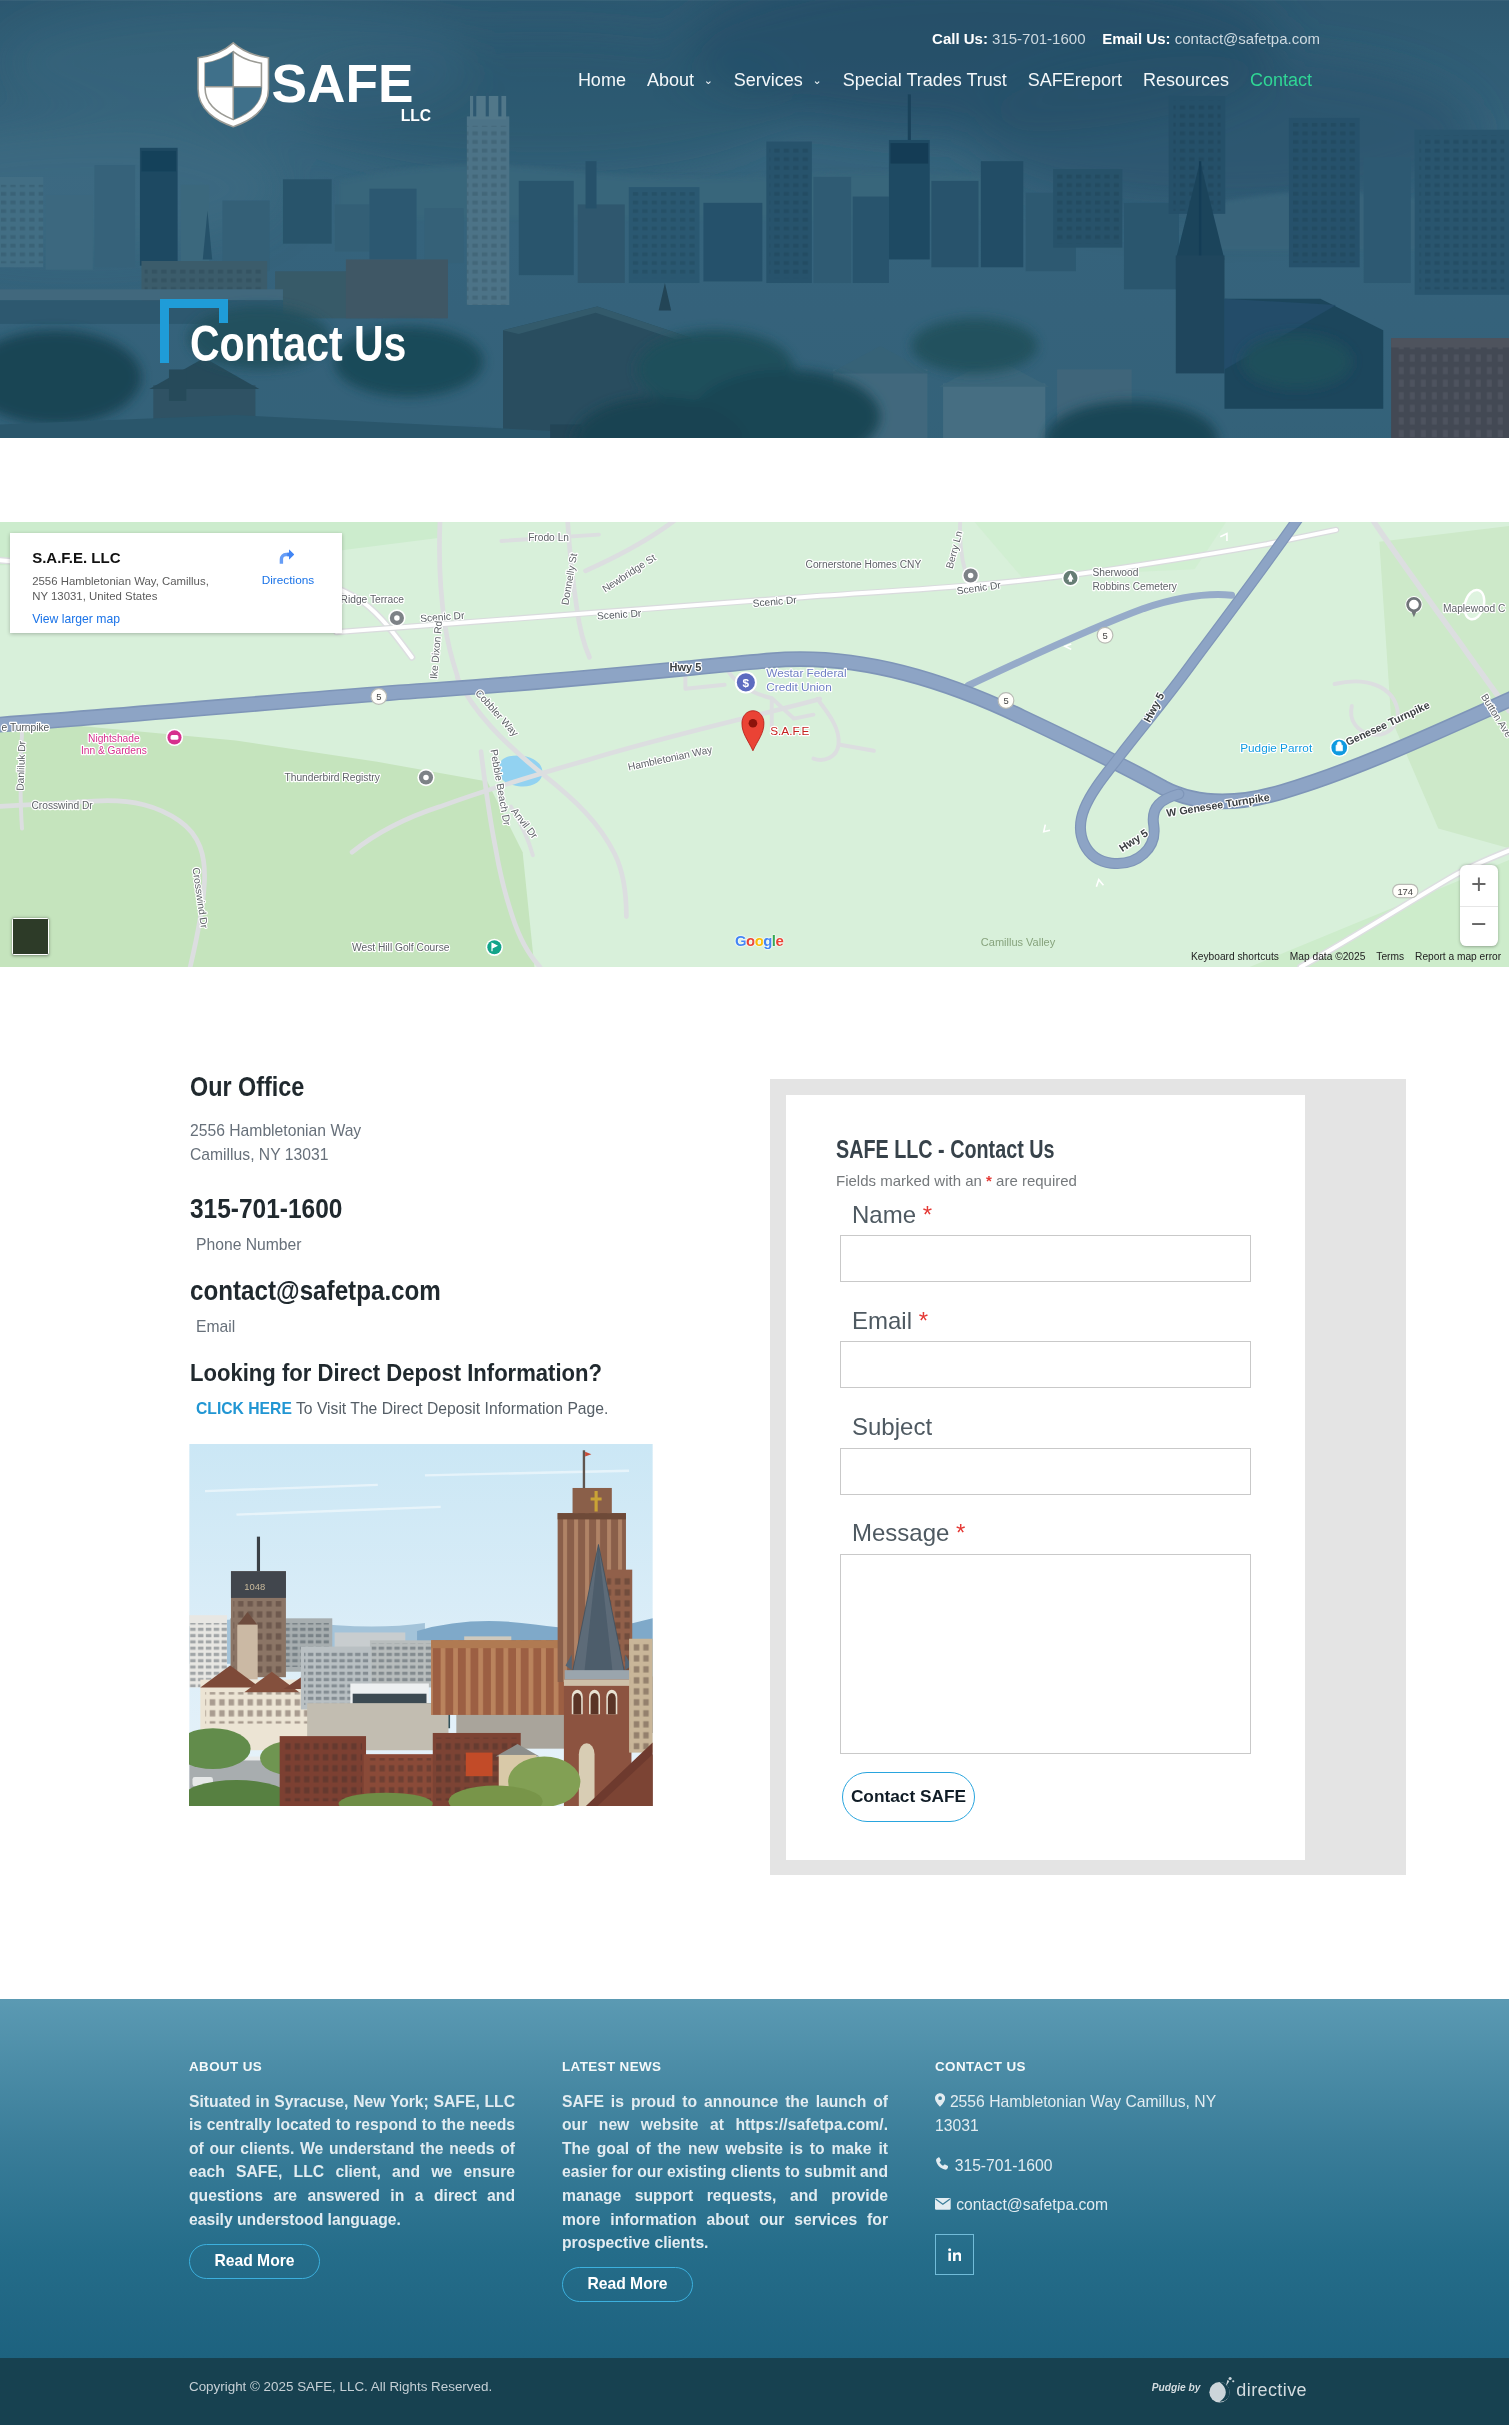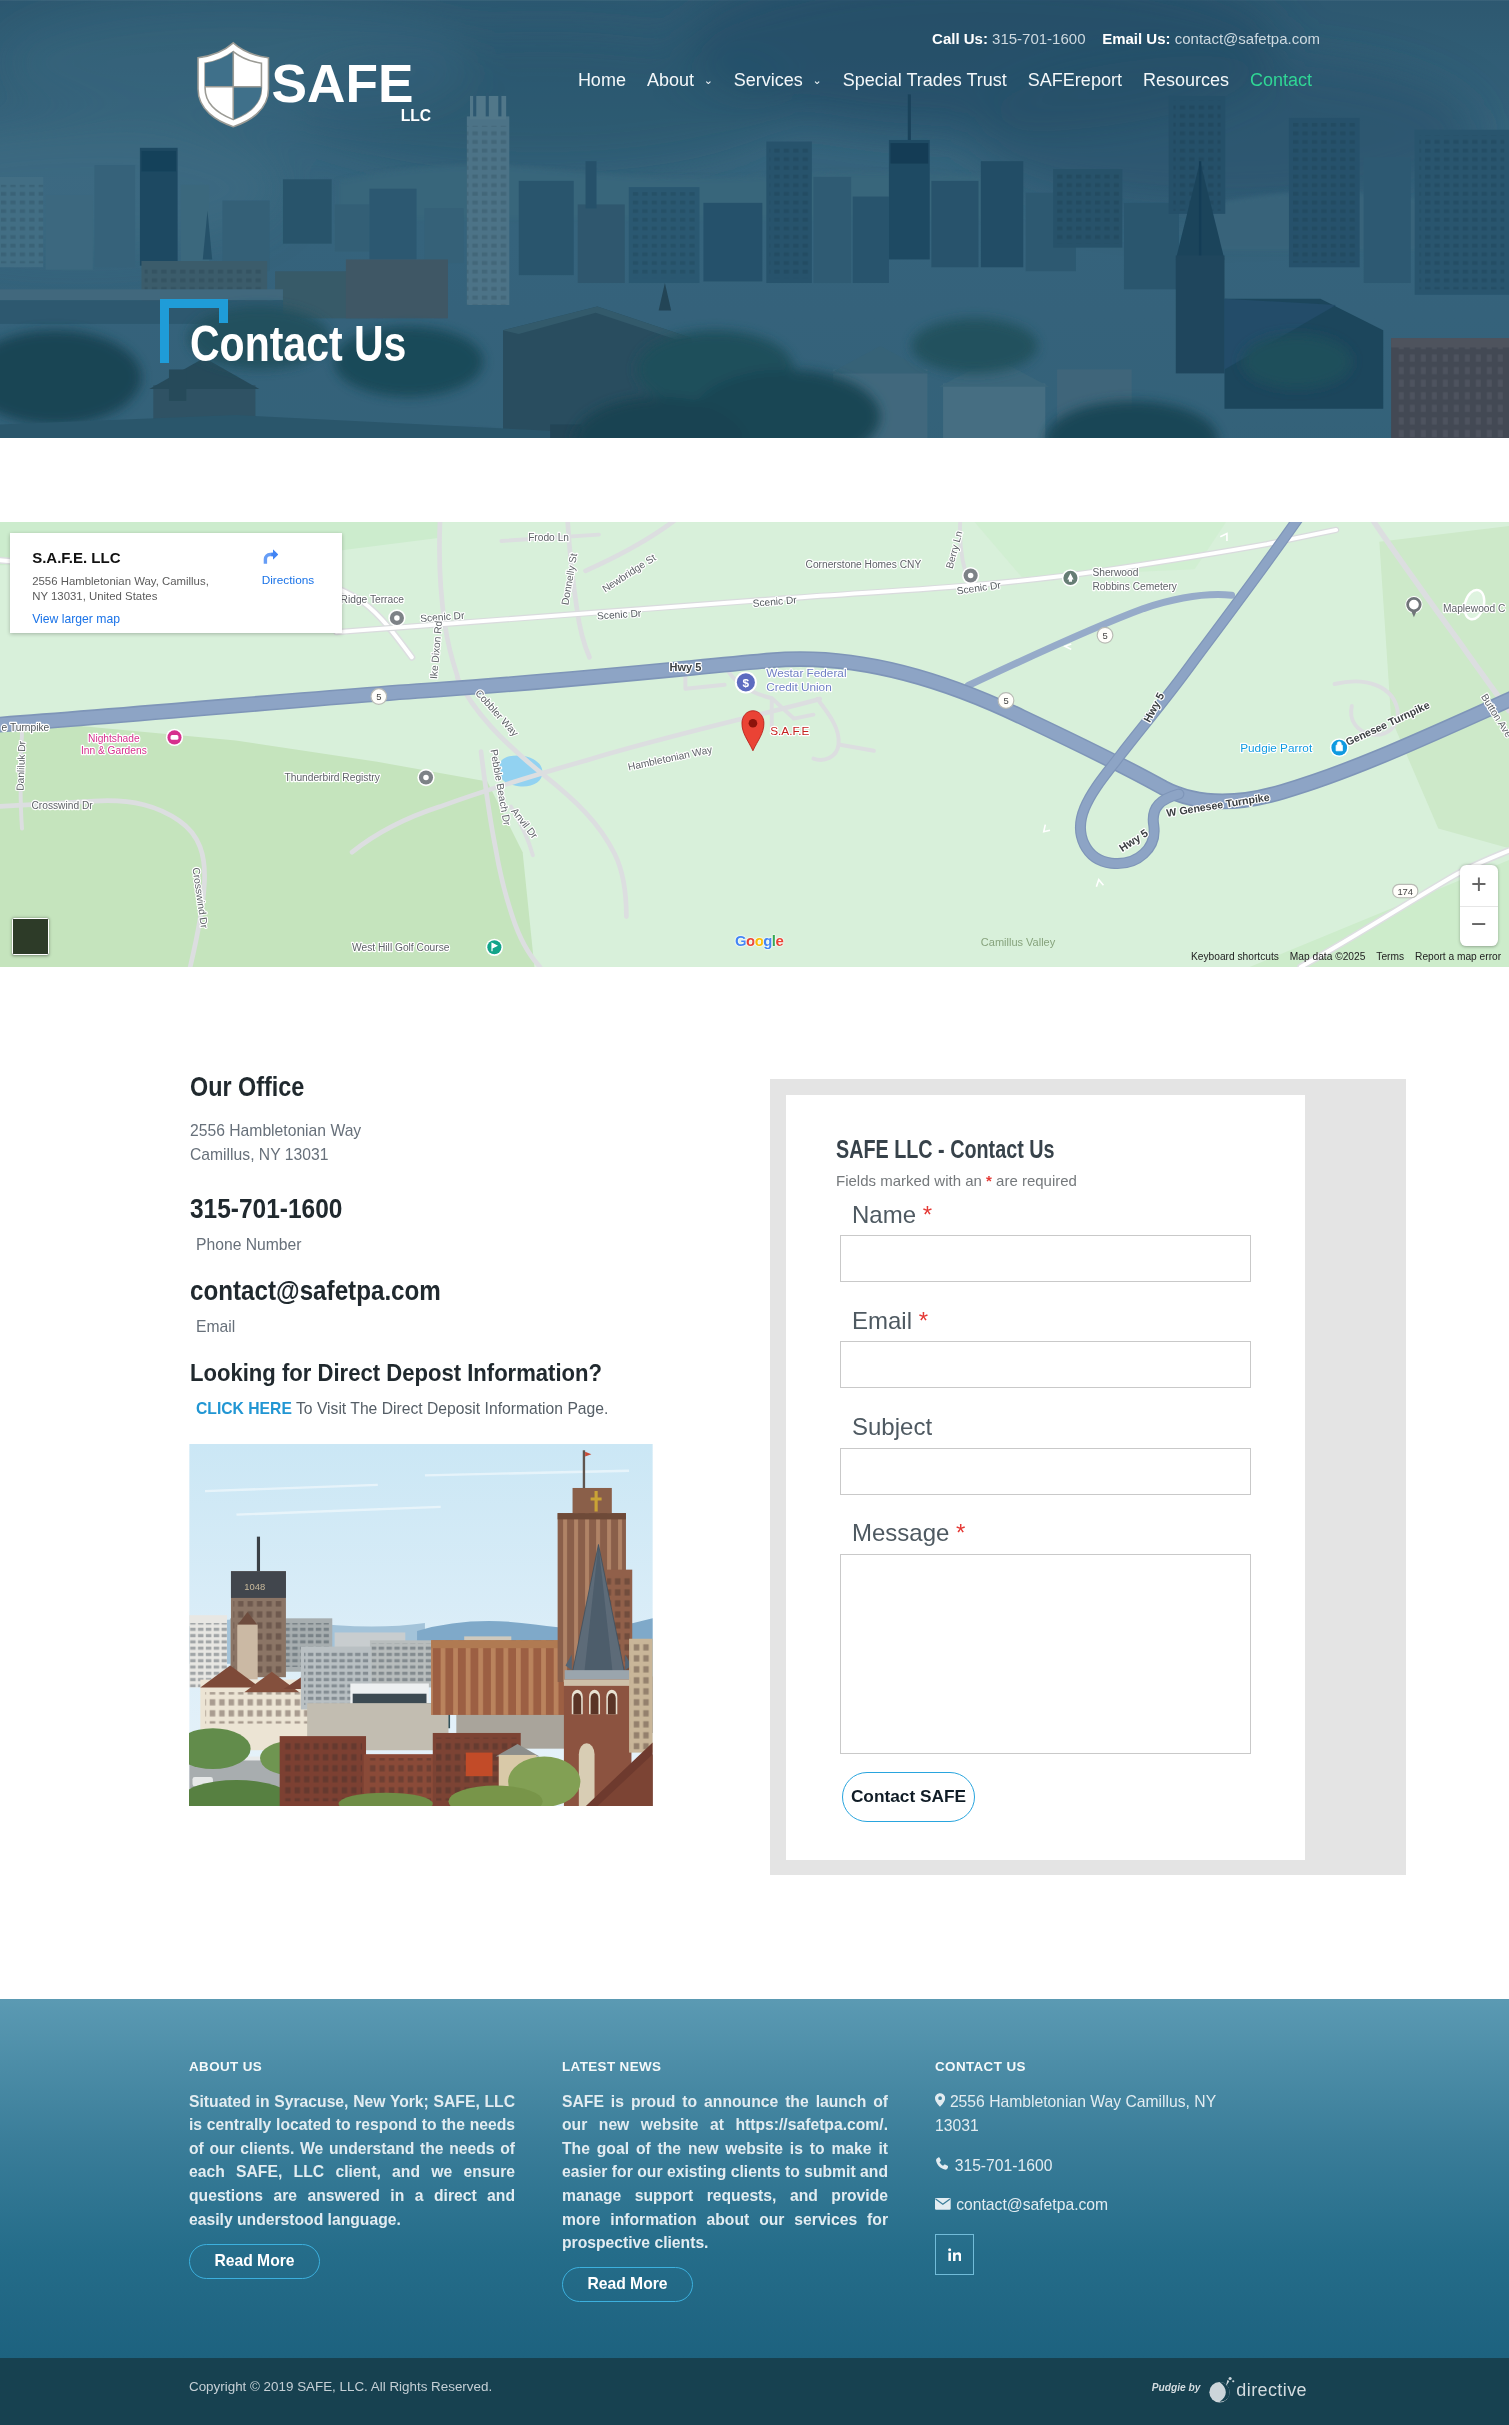--- a/index.html
+++ b/index.html
@@ -23,21 +23,21 @@
 .bracket .l { position:absolute; left:0; top:0; width:9.4px; height:64px; background:#1f9cd8; }
 .bracket .r { position:absolute; right:0; top:0; width:9.4px; height:23.6px; background:#1f9cd8; }
 .h1 { position:absolute; left:30px; top:15.7px; font-size:50px; font-weight:bold; color:#fff; transform:scaleX(0.82); transform-origin:left top; white-space:nowrap;}
 
 
 .map { position:absolute; left:0; top:522px; width:1509px; height:445px; background:#d5efd8; overflow:hidden; }
 .mapcard { position:absolute; left:10.2px; top:11px; width:332px; height:100px; background:#fff; box-shadow:0 0.8px 3.9px rgba(0,0,0,.25); }
 .mapcard .name { position:absolute; left:22px; top:15.7px; font-size:15px; font-weight:bold; color:#111; }
 .mapcard .addr { position:absolute; left:22px; top:41px; font-size:11.4px; color:#5b5b5b; line-height:15px; white-space:nowrap; }
 .mapcard .vlm { position:absolute; left:22px; top:79px; font-size:12.2px; color:#1a73e8; }
-.mapcard .dir { position:absolute; right:28px; top:12.6px; }
+.mapcard .dir { position:absolute; right:28px; top:12.6px; text-align:center; }
 .mapcard .dir .txt { font-size:11.8px; color:#1a73e8; margin-top:3.9px;}
 .zoomctl { position:absolute; right:11px; top:343px; width:38px; height:81px; background:#fff; border-radius:6.3px; box-shadow:0 0.8px 3.1px rgba(0,0,0,.3); }
 .zoomctl .plus { position:absolute; left:0; top:0; width:38px; height:40px; color:#666; font-size:27px; text-align:center; line-height:38px; }
 .zoomctl .minus { position:absolute; left:0; top:41px; width:38px; height:40px; color:#666; font-size:27px; text-align:center; line-height:35px; border-top:0.8px solid #e6e6e6; }
 .satthumb { position:absolute; left:11.8px; top:396px; width:37px; height:37px; border:1.6px solid #fff; border-radius:1.6px; background:#2d3b28; box-shadow:0 0.8px 3.1px rgba(0,0,0,.4); overflow:hidden;}
 .gattr { position:absolute; right:7.9px; bottom:4.7px; font-size:10.2px; color:#222; }
 .gattr span { margin-left:11px; }
 .glogo { position:absolute; left:735px; top:410px; font-size:15px; font-weight:bold; letter-spacing:-0.6px; text-shadow:0 0 1.6px #fff,0 0 1.6px #fff,0 0 2.4px #fff; }
 
 
@@ -644,21 +644,21 @@
           </svg>contact@safetpa.com</div>
     <span class="linkedin"><svg width="13.4" height="13.4" viewBox="0 0 16 16">
             <rect x="0.5" y="5.5" width="3" height="10" fill="#fff"></rect>
             <circle cx="2" cy="2" r="1.8" fill="#fff"></circle>
             <path d="M6,5.5 h3 v1.6 c0.5,-1 1.6,-1.9 3.2,-1.9 c2.6,0 3.8,1.6 3.8,4.4 v5.9 h-3.1 v-5.3 c0,-1.4 -0.5,-2.4 -1.8,-2.4 c-1.1,0 -1.8,0.8 -2,1.6 c-0.1,0.3 -0.1,0.6 -0.1,0.9 v5.2 h-3 Z" fill="#fff"></path>
           </svg></span>
   </div>
 </div>
 
 <div class="bottombar">
-  <div class="copyright">Copyright © 2019 SAFE, LLC. All Rights Reserved.</div>
+  <div class="copyright">Copyright © 2025 SAFE, LLC. All Rights Reserved.</div>
   <div class="powered"><i style="font-size:10.2px;font-weight:bold;vertical-align:4.7px;">Pudgie by</i>&nbsp;
   <svg width="29" height="29" viewBox="0 0 37 37" style="vertical-align:-7.9px;">
     <circle cx="16" cy="22" r="13" fill="#ccd5da"></circle>
     <path d="M16,9 C21,13 24,17 24,22 C24,27 21,31 16,34 C24,34 29,29 29,22 C29,15 24,9.5 16,9 Z" fill="#174150"></path>
     <path d="M24,14 C26,11.5 27.5,9.5 28.5,7.5 L26,6.5 C25.5,9 24.8,11.7 24,14 Z" fill="#ccd5da"></path>
     <circle cx="29.5" cy="4.5" r="2" fill="#ccd5da"></circle>
     <circle cx="33.5" cy="8" r="1.4" fill="#ccd5da"></circle>
   </svg><span style="font-size:18px;letter-spacing:0.4px;">directive</span></div>
 </div>
 

